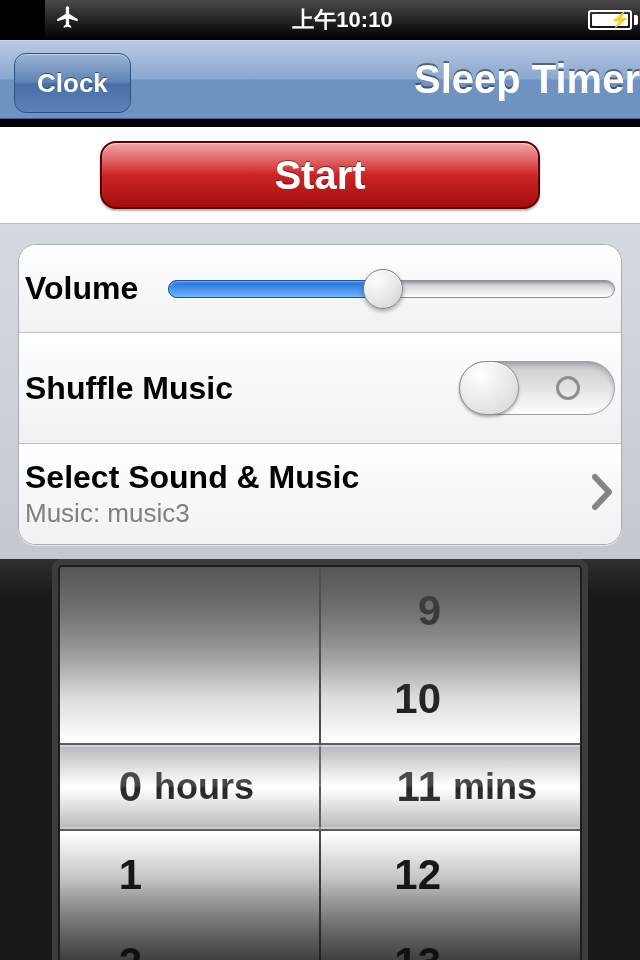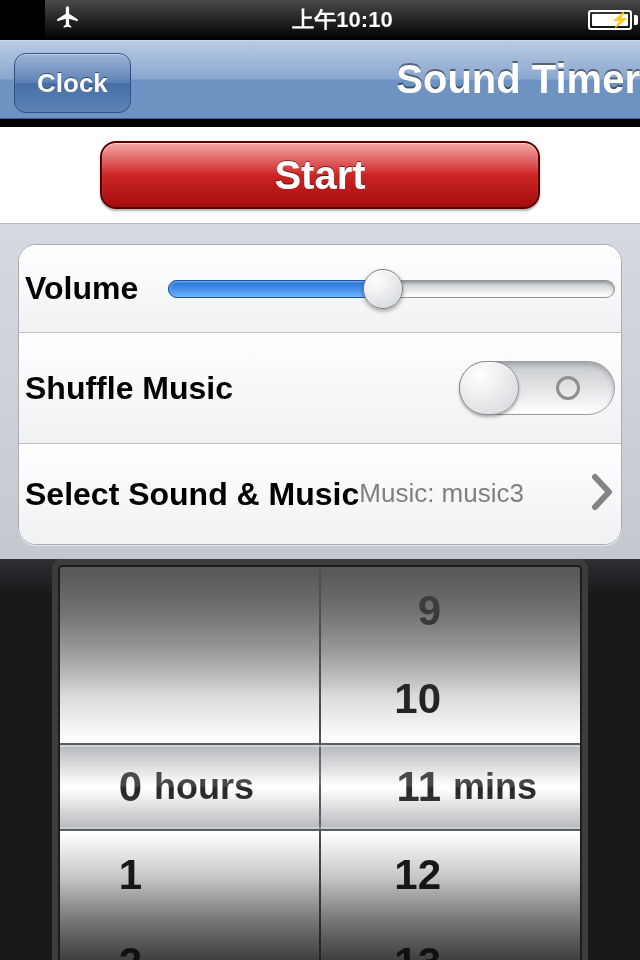--- a/index.html
+++ b/index.html
@@ -88,21 +88,21 @@
   .row-volume { height: 88px; }
   .row-shuffle { height: 111px; justify-content: space-between; }
   .row-select { min-height: 100px; flex-direction: row; justify-content: space-between; align-items: center; }
   .row .label {
     font-size: 32px; font-weight: 700; color: #000;
     flex-shrink: 0;
   }
   .row .sub {
     font-size: 26px; color: #808080; font-weight: 400; margin-top: 2px;
   }
-  .row-select .textcol { display: flex; flex-direction: row; padding: 12px 0; }
+  .row-select .textcol { display: flex; flex-direction: column; padding: 12px 0; }
 
   
   .slider {
     flex: 1; margin-left: 30px; height: 18px; position: relative;
   }
   .slider-track {
     position: absolute; top: 50%; left: 0; right: 0; height: 18px; transform: translateY(-50%);
     border-radius: 9px;
     background: linear-gradient(#c2c6ca, #fff);
     border: 1px solid #8e9398;
@@ -227,21 +227,21 @@
         <span class="nub"></span>
       <span class="bolt">⚡</span>
     </span>
   </div>
 </div>
 
 <div class="nav-bar">
   <div class="nav-back">
     <span>Clock</span>
   </div>
-  <div class="nav-title">Sound Timer</div>
+  <div class="nav-title">Sleep Timer</div>
 </div>
 
 <div class="start-area">
   <div class="start-button">
     <span>Start</span>
   </div>
 </div>
 
 <div class="settings-panel">
   <div class="settings-list">

